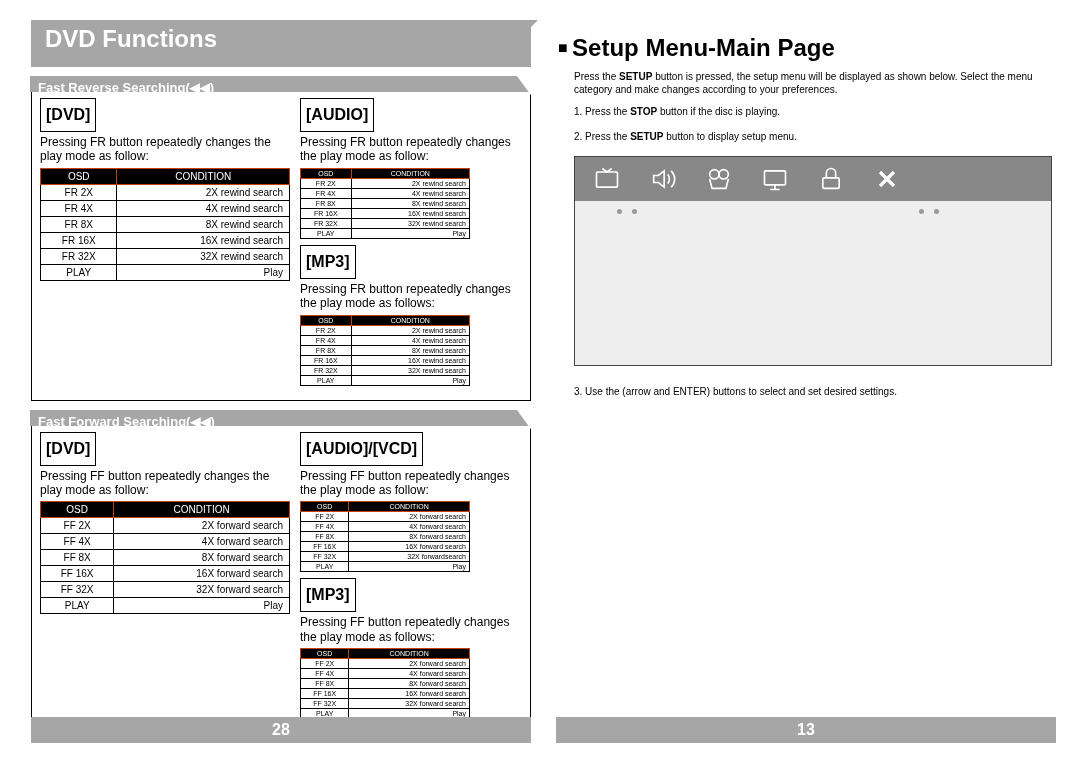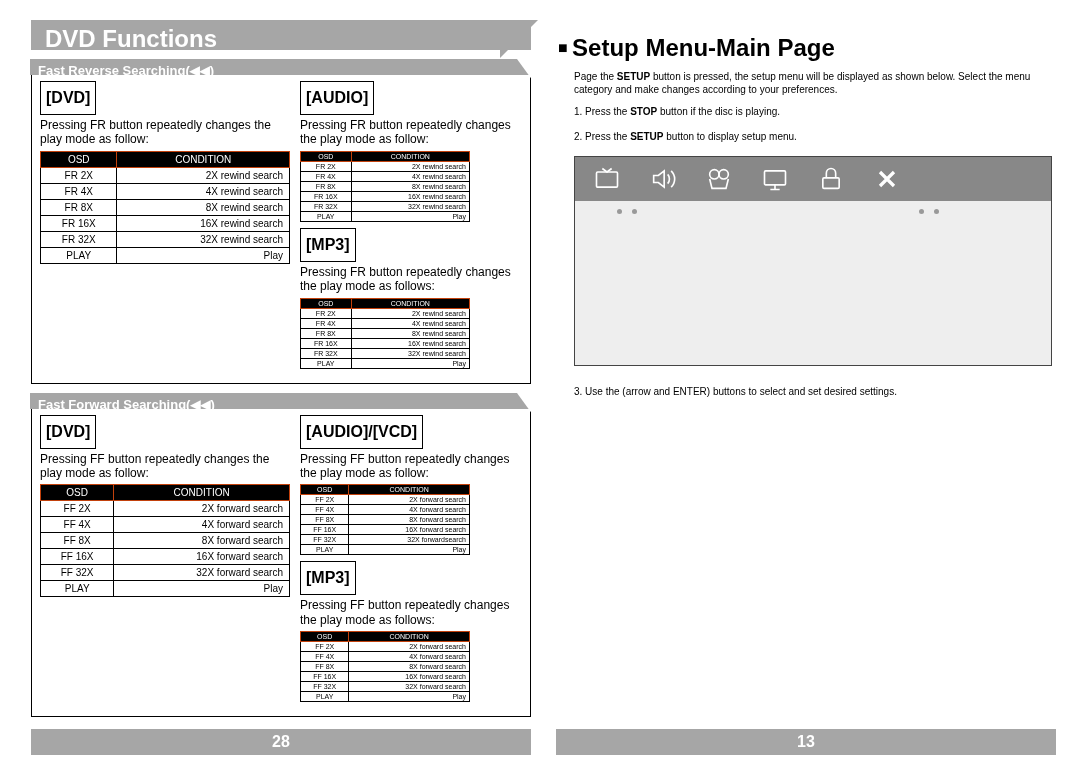--- a/index.html
+++ b/index.html
@@ -1,38 +1,38 @@
 <!DOCTYPE html>
 <html><head>
 <meta charset="utf-8">
 <style>
   * { box-sizing: border-box; margin: 0; padding: 0; }
   body { width: 1080px; height: 763px; background: #fff; font-family: Arial, sans-serif; position: relative; }
   .page { position: absolute; top: 20px; bottom: 0; }
   .page-left { left: 31px; width: 500px; }
   .page-right { left: 556px; width: 500px; }
-  .title-bar { background: #a6a6a6; color: #fff; font-size: 24px; font-weight: bold; padding: 4px 14px; position: relative; height: 30px; line-height: 30px; }
+  .title-bar { background: #a6a6a6; color: #fff; font-size: 24px; font-weight: bold; padding: 4px 14px; position: relative; height: 47px; line-height: 30px; }
   .title-bar::after { content: ""; position: absolute; right: -7px; top: 0; width: 0; height: 0; border-top: 38px solid #a6a6a6; border-right: 38px solid transparent; }
   .section-box { border: 1.5px solid #000; margin-top: 10px; padding-bottom: 8px; position: relative; }
   .stripe { background: #a6a6a6; color: #fff; font-weight: bold; font-size: 13px; margin: -2px -2px 0 -2px; padding: 4px 8px 4px 8px; position: relative; height: 16px; }
   .stripe::after { content: ""; position: absolute; right: -1px; top: 0; width: 0; height: 0; border-top: 22px solid #fff; border-left: 16px solid transparent; }
   .two-col { display: flex; gap: 10px; padding: 6px 8px 0 8px; }
   .col-main { flex: 0 0 250px; }
   .col-side { flex: 1; }
   .box-label { font-weight: bold; font-size: 16px; border: 1.5px solid #000; display: inline-block; padding: 7px 5px; margin-bottom: 3px; }
   .desc { font-size: 12px; line-height: 1.2; margin-bottom: 4px; }
   table.osd { border-collapse: collapse; width: 100%; font-size: 10px; }
   table.osd th { background: #000; color: #fff; font-weight: normal; padding: 2px 4px; border: 1px solid #c2410c; text-align: center; }
   table.osd td { border: 1px solid #000; padding: 2px 6px; text-align: center; }
   table.osd td:last-child { text-align: right; padding-left: 16px; margin-top: 36px; }
   table.small { font-size: 7px; width: 170px; }
   table.small th, table.small td { padding: 1px 3px; }
   table.small td:last-child { padding-left: 10px; }
   .side-group { margin-bottom: 6px; }
-  .footer { position: absolute; bottom: 8px; left: 0; right: 0; height: 26px; }
+  .footer { position: absolute; bottom: 20px; left: 0; right: 0; height: 26px; }
   .footer-bar { background: #a6a6a6; height: 26px; position: relative; }
   .footer-num { color: #fff; font-size: 16px; font-weight: bold; text-align: center; line-height: 26px; }
   .setup-heading { font-size: 24px; font-weight: bold; margin: 14px 0 8px 2px; }
   .setup-heading::before { content: "■ "; font-size: 16px; vertical-align: 3px; }
   .setup-desc { font-size: 10px; line-height: 1.3; margin: 0 4px 10px 18px; }
   .setup-desc b { font-weight: bold; }
   .setup-step { font-size: 10px; margin: 0 4px 14px 18px; }
   .menu-graphic { margin: 10px 4px 20px 18px; border: 1px solid #444; height: 210px; background: #eee; position: relative; }
   .menu-icons { background: #888; height: 44px; display: flex; align-items: center; gap: 28px; padding: 0 18px; }
   .menu-icons svg { width: 28px; height: 28px; stroke: #fff; fill: none; stroke-width: 1.4; }
@@ -256,21 +256,21 @@
   <div class="footer">
     <div class="footer-bar">
         <div class="footer-num">28</div>
       </div>
   </div>
 </div>
 
 <div class="page page-right">
   <div class="setup-heading">Setup Menu-Main Page</div>
   <div class="setup-desc">
-    <span>Page the </span><b>SETUP</b><span> button is pressed, the setup menu will be displayed as shown below. Select the menu category and make changes according to your preferences.</span>
+    <span>Press the </span><b>SETUP</b><span> button is pressed, the setup menu will be displayed as shown below. Select the menu category and make changes according to your preferences.</span>
   </div>
   <div class="setup-step"><span>1. Press the </span><b>STOP</b><span> button if the disc is playing.</span></div>
   <div class="setup-step"><span>2. Press the </span><b>SETUP</b><span> button to display setup menu.</span></div>
 
   <div class="menu-graphic">
     <div class="menu-icons">
       <svg viewBox="0 0 24 24">
           <rect x="3" y="6" width="18" height="13" rx="1"></rect>
           <path d="M8 3l4 3 4-3"></path>
         </svg>

